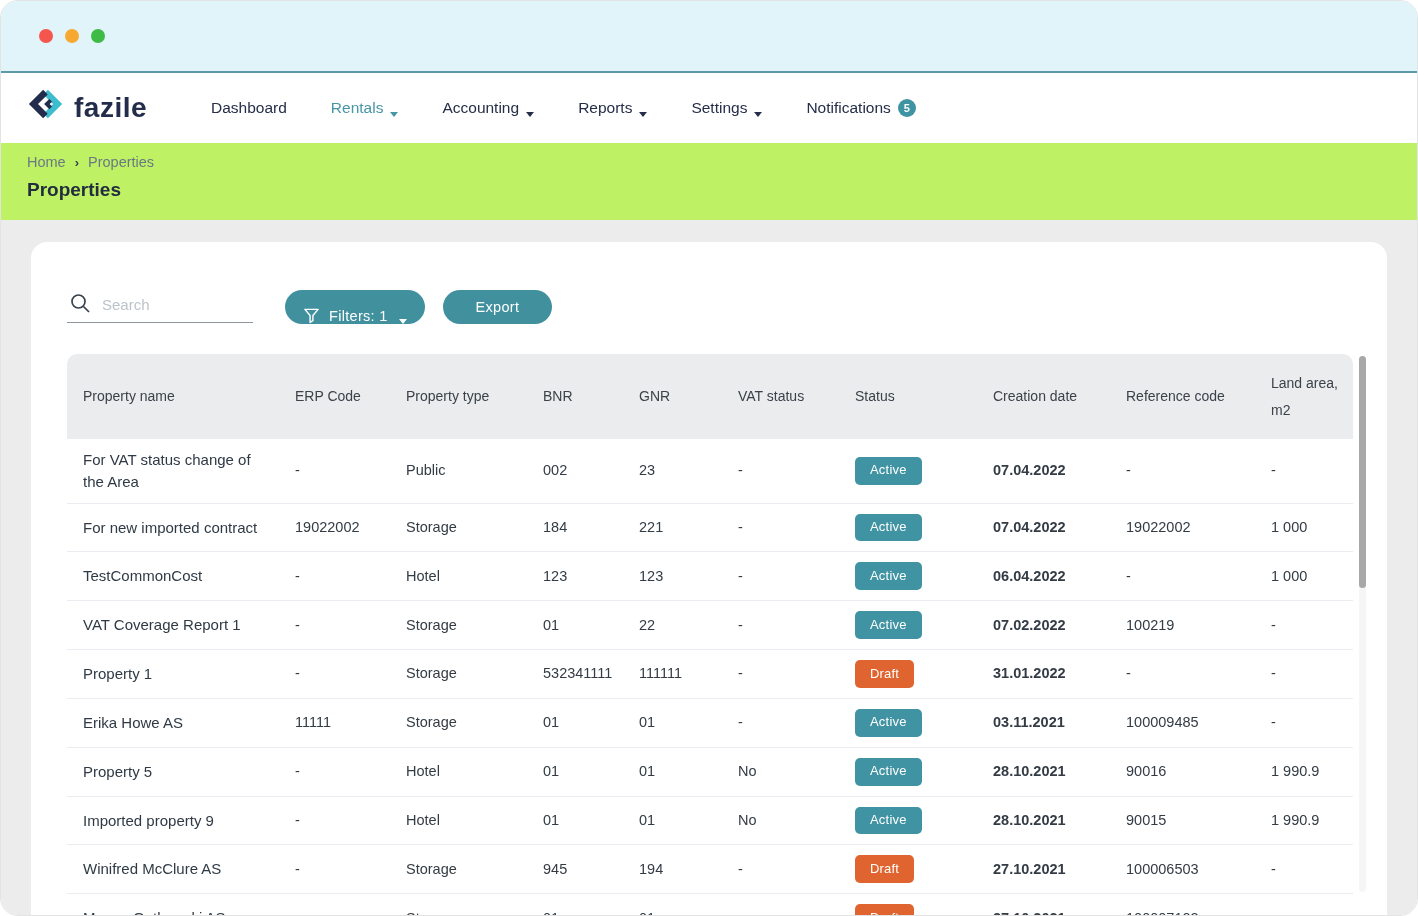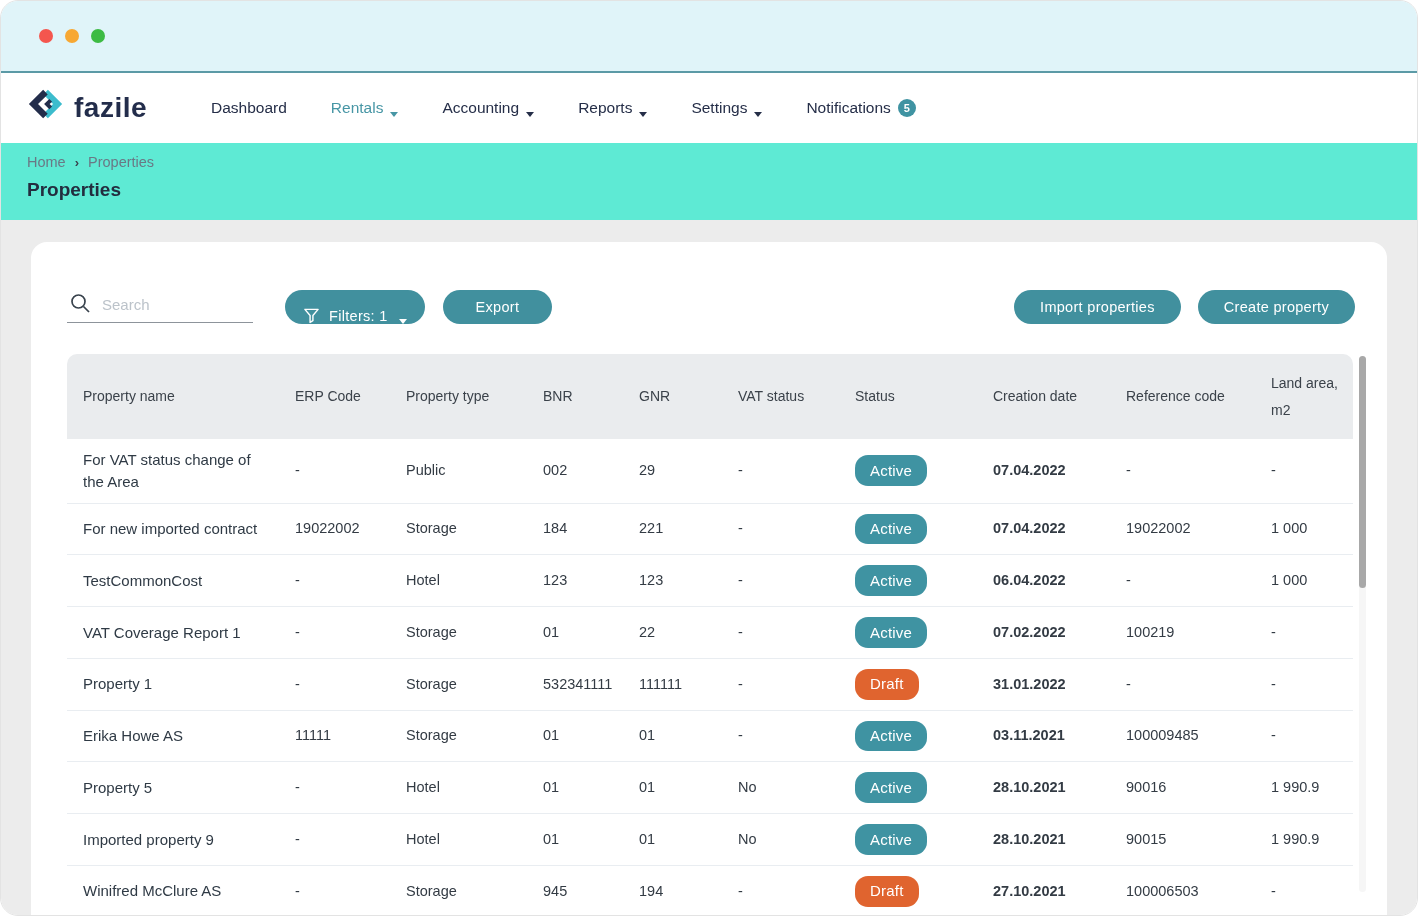--- a/index.html
+++ b/index.html
@@ -32,21 +32,21 @@
   .lang-select .caret { border-top-color:#555; }
   .user-block { text-align:right; margin-right:14px; }
   .user-name { font-size:15px; font-weight:700; color:#20294a; }
   .user-role { font-size:13.5px; color:#8a93a0; margin-top:2px; }
   .avatar { width:40px; height:40px; border-radius:50%; overflow:hidden; cursor:pointer; flex:0 0 auto; }
   .burger { margin-left:22px; cursor:pointer; display:flex; flex-direction:column; gap:4px; width:24px; }
   .burger span { height:3.5px; background:#3a3a3a; border-radius:1px; }
   .burger span:nth-child(1){ width:24px; } .burger span:nth-child(2){ width:19px; } .burger span:nth-child(3){ width:21px; }
 
   
-  .crumb-area { background:#5eead4; padding:11px 26px 19px; flex:0 0 auto; }
+  .crumb-area { background:#bef264; padding:11px 26px 19px; flex:0 0 auto; }
   .breadcrumb { display:flex; align-items:center; gap:9px; font-size:14.5px; color:#6a7885; }
   .crumb-sep { color:#39424d; font-weight:700; font-size:13px; }
   .page-title { font-size:19px; font-weight:700; color:#232d3f; margin-top:9px; }
 
   
   .main { flex:1; background:#ececec; padding:22px 30px 20px; display:flex; }
   .card { flex:1; background:#fff; border-radius:16px; padding:48px 18px 0 20px; overflow:hidden; }
 
   
   .toolbar { display:flex; align-items:center; margin:0 14px 0 16px; }
@@ -68,21 +68,21 @@
   table { width:100%; border-collapse:collapse; table-layout:fixed; }
   thead th { background:#eaecee; font-size:14px; font-weight:400; color:#3b424a; text-align:left;
              padding:14px 10px; height:85px; vertical-align:middle; line-height:1.9; }
   thead th:first-child { padding-left:16px; border-top-left-radius:10px;margin-top:33px; }
   thead th:last-child { border-top-right-radius:10px; }
   tbody td { font-size:14.5px; color:#333b44; padding:10px 10px; border-bottom:1px solid #e9edf1;
              vertical-align:middle; line-height:1.45; height:41px; }
   tbody td:first-child { padding-left:16px; font-size:15px; color:#2f3a45; }
   tbody tr { cursor:pointer; }
   td.c-date .cell-text { font-weight:600; }
-  .badge { display:inline-block; color:#fff; font-size:15px; padding:4.5px 15px; border-radius:13px; letter-spacing:.2px; }
+  .badge { display:inline-block; color:#fff; font-size:13px; padding:4.5px 15px; border-radius:5px; letter-spacing:.2px; }
 
   
   .vscroll { position:absolute; top:2px; right:-13px; width:7px; height:536px; background:#f6f6f6; border-radius:4px; }
   .vscroll .thumb { width:7px; height:232px; background:#a8a8a8; border-radius:4px; }
 </style>
 </head>
 <body>
 
 <div class="window">
 
@@ -157,28 +157,20 @@
         <button class="btn filters">
           <svg width="17" height="17" viewBox="0 0 18 18" fill="none" stroke="#fff" stroke-width="1.5">
             <path d="M2 2.5 h14 l-5.5 6.5 v5.5 l-3 1.8 v-7.3 Z" stroke-linejoin="round"></path>
           </svg>
           <span>Filters: 1</span>
           <span class="caret"></span>
         </button>
         <button class="btn" style="padding:0 33px;">
           <span>Export</span>
         </button>
-        <div class="toolbar-right">
-          <button class="btn">
-            <span>Import properties</span>
-          </button>
-          <button class="btn">
-            <span>Create property</span>
-          </button>
-        </div>
       </div>
 
       <div class="table-wrap">
         <table>
           <colgroup>
             <col style="width:218px">
               <col style="width:111px">
               <col style="width:137px">
             <col style="width:96px">
               <col style="width:99px">
@@ -201,21 +193,21 @@
               <th>Reference code</th>
               <th>Land area, m2</th>
             </tr>
           </thead>
           <tbody>
               <tr>
     <td class="c-name"><span class="cell-text">For VAT status change of the Area</span></td>
     <td><span class="cell-text">-</span></td>
     <td><span class="cell-text">Public</span></td>
     <td><span class="cell-text">002</span></td>
-    <td><span class="cell-text">29</span></td>
+    <td><span class="cell-text">23</span></td>
     <td><span class="cell-text">-</span></td>
     <td><span class="badge" style="background: rgb(63, 147, 162);">Active</span></td>
     <td class="c-date"><span class="cell-text">07.04.2022</span></td>
     <td><span class="cell-text">-</span></td>
     <td><span class="cell-text">-</span></td>
   </tr>
               <tr>
     <td class="c-name"><span class="cell-text">For new imported contract</span></td>
     <td><span class="cell-text">19022002</span></td>
     <td><span class="cell-text">Storage</span></td>

